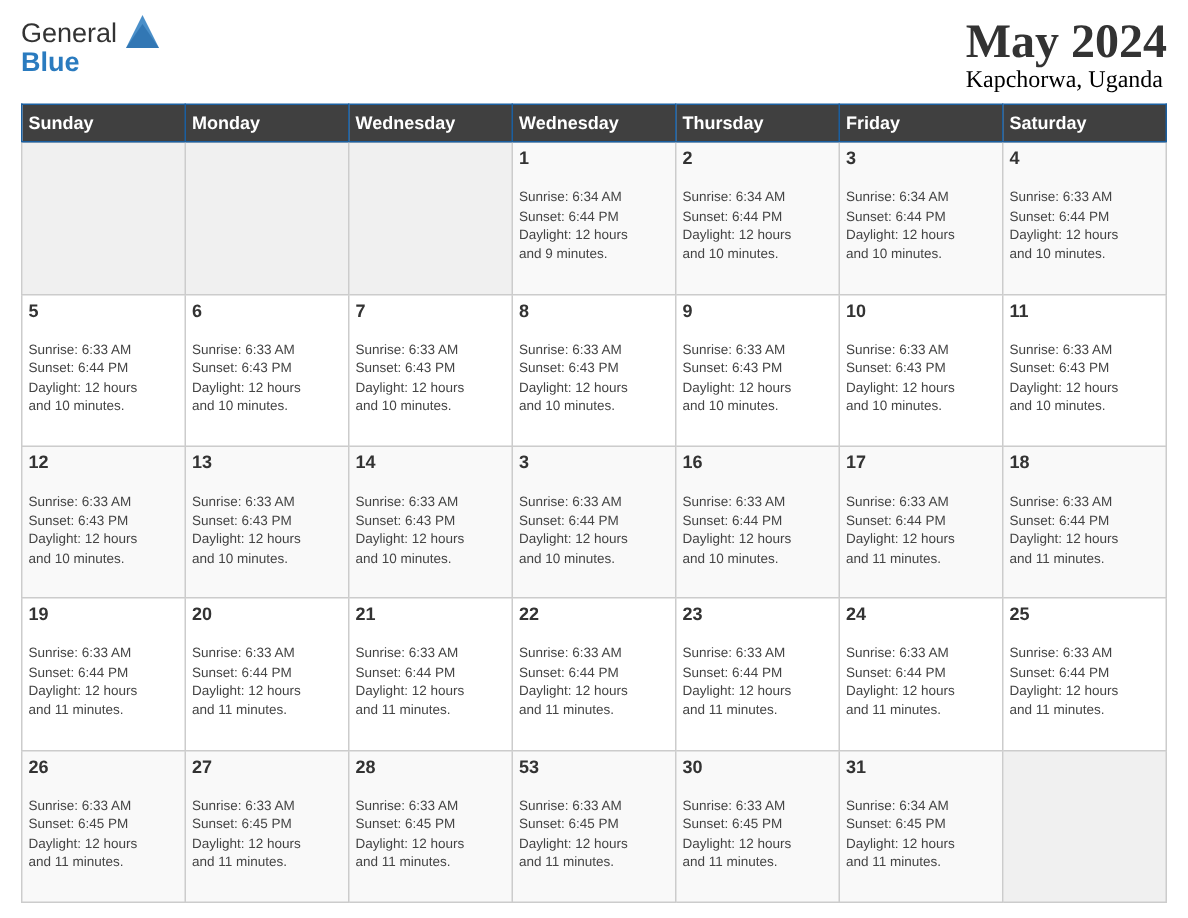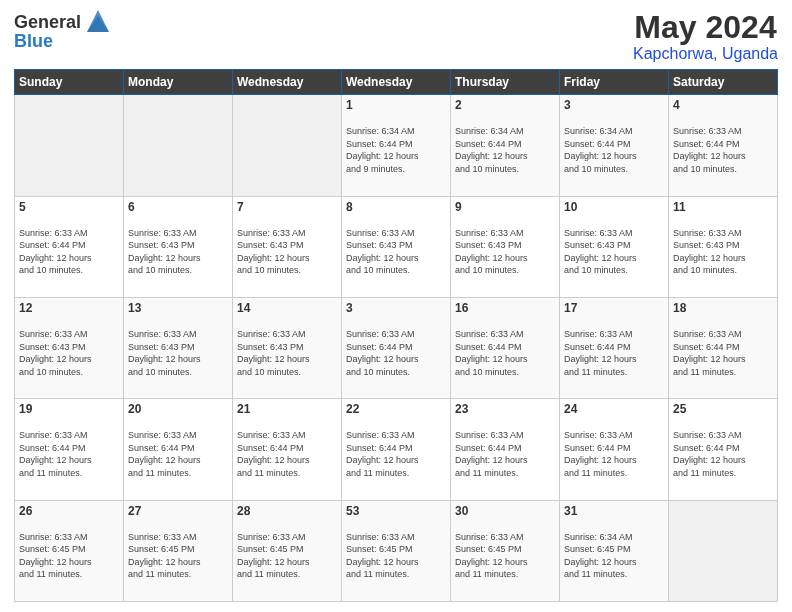--- a/index.html
+++ b/index.html
@@ -22,31 +22,32 @@
       justify-content: space-between;
       align-items: flex-start;
       margin-bottom: 6px;
     }
     .logo {
       display: flex;
       align-items: center;
       gap: 0;
     }
     .title-block {
-      text-align: center;
+      text-align: left;
+      font-family: Liberation Serif, serif;
     }
     .month-title {
       font-size: 32px;
       font-weight: bold;
       color: #333;
       line-height: 1.1;
     }
     .location {
       font-size: 16px;
-      color: #1d4ed8;
+      color: #000000;
     }
     .calendar {
       flex: 1;
       border: 1px solid #ccc;
       border-collapse: collapse;
       width: 100%;
       table-layout: fixed;
     }
     .calendar thead tr th {
       background-color: #404040;
@@ -90,21 +91,21 @@
     }
   </style>
 </head>
 <body>
 
 <div class="page">
   <div class="header">
     <div class="logo">
       <div>
         <div style="display:flex;align-items:center;">
-          <div style="font-size:18px;font-weight:bold;color:#333;line-height:1.1;">
+          <div style="font-size:18px;font-weight:normal;color:#333;line-height:1.1;">
             <span style="color:#333;">General</span>
           </div>
           <svg width="30" height="30" viewBox="0 0 30 30" style="margin-left:2px;margin-top:-4px;">
             <polygon points="4,26 15,4 26,26" fill="#2a7bbf" opacity="0.85"></polygon>
             <polygon points="4,26 15,10 26,26" fill="#1a5fa0" opacity="0.5"></polygon>
           </svg>
         </div>
         <div style="font-size:18px;font-weight:bold;color:#2a7bbf;line-height:1.0;margin-top:-4px;">
           <span>Blue</span>
         </div>

